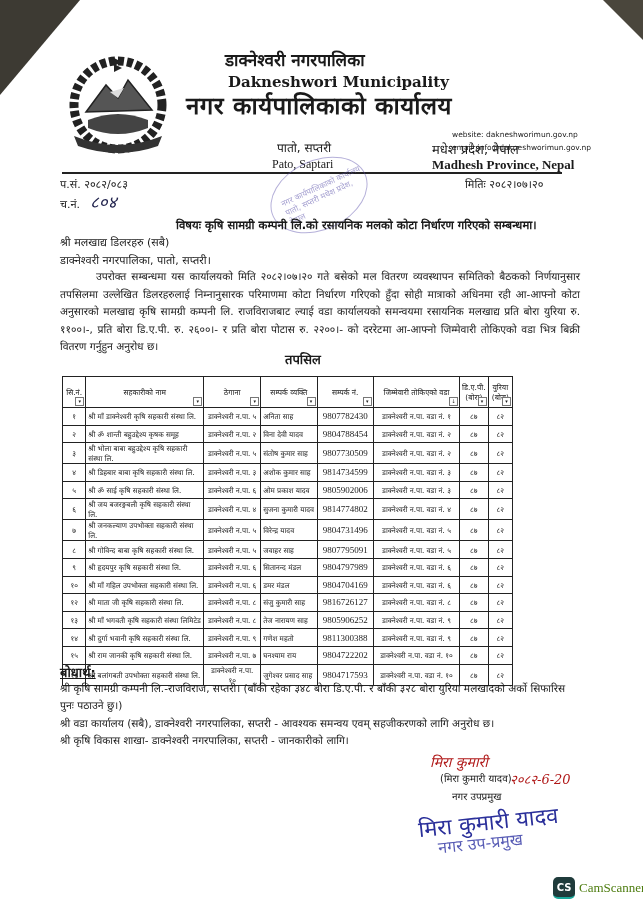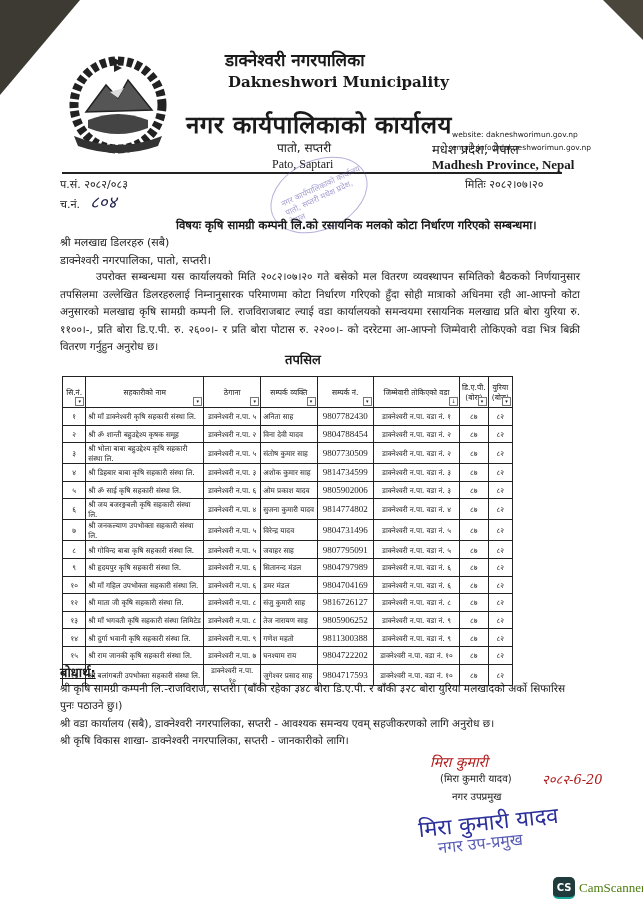--- a/index.html
+++ b/index.html
@@ -4,21 +4,21 @@
 <style>
   html, body { margin:0; padding:0; }
   body { width:643px; height:910px; position:relative; overflow:hidden; background:#ffffff; font-family:"DejaVu Serif", serif; color:#1a1a1a; }
   .corner-tl { position:absolute; left:0; top:0; width:80px; height:95px; background:#3d3a33; clip-path: polygon(0 0, 100% 0, 0 100%); }
   .corner-tr { position:absolute; right:0; top:0; width:40px; height:40px; background:#4a463c; clip-path: polygon(0 0, 100% 0, 100% 100%); }
   .page { position:absolute; left:0; top:0; width:643px; height:910px; }
 
   .emblem { position:absolute; left:66px; top:50px; width:104px; height:110px; }
   .hdr-np1 { position:absolute; left:225px; top:48px; font-size:17px; font-weight:bold; font-family:"DejaVu Sans", sans-serif; }
   .hdr-en1 { position:absolute; left:228px; top:73px; font-size:15px; font-weight:bold; }
-  .hdr-np2 { position:absolute; left:186px; top:88px; font-size:24px; font-weight:bold; font-family:"DejaVu Sans", sans-serif; letter-spacing:0.5px;margin-top:19px; }
+  .hdr-np2 { position:absolute; left:186px; top:88px; font-size:24px; font-weight:bold; font-family:"DejaVu Sans", sans-serif; letter-spacing:0.5px; }
   .hdr-en2 { position:absolute; left:186px; top:118px; font-size:20px; font-weight:bold; font-family:"Liberation Serif", serif; }
   .hdr-web { position:absolute; left:452px; top:130px; font-size:7.5px; font-family:"DejaVu Sans", sans-serif; }
   .hdr-email { position:absolute; left:452px; top:143px; font-size:7.5px; font-family:"DejaVu Sans", sans-serif; }
   .hdr-place-np { position:absolute; left:277px; top:139px; font-size:12px; font-family:"DejaVu Sans", sans-serif; }
   .hdr-place-en { position:absolute; left:272px; top:157px; font-size:12px; font-family:"Liberation Serif", serif; }
   .hdr-prov-np { position:absolute; left:432px; top:140px; font-size:13px; font-family:"DejaVu Sans", sans-serif; }
   .hdr-prov-en { position:absolute; left:432px; top:157px; font-size:13px; font-weight:bold; font-family:"Liberation Serif", serif; }
   .hdr-rule { position:absolute; left:62px; top:172px; width:500px; height:2px; background:#222; }
 
   .ref-no { position:absolute; left:60px; top:176px; font-size:11px; font-family:"DejaVu Sans", sans-serif; }
@@ -40,21 +40,21 @@
   table.sched th, table.sched td { border:1px solid #222; padding:0 2px; height:16.6px; }
   table.sched th { height:30px; font-weight:normal; font-size:7.5px; position:relative; }
   table.sched td.c { text-align:center; }
   table.sched td.num { text-align:center; font-family:"Liberation Serif", serif; font-size:9px; }
   .filter { position:absolute; right:1px; bottom:1px; width:7px; height:7px; border:1px solid #777; font-size:5px; line-height:7px; text-align:center; background:#fff; }
 
   .notes-title { position:absolute; left:60px; top:663px; font-size:13px; font-weight:bold; text-decoration:underline; font-family:"DejaVu Sans", sans-serif; }
   .note { position:absolute; left:60px; font-size:10.5px; font-family:"DejaVu Sans", sans-serif; width:520px; line-height:17px; }
 
   .sig-scrawl { position:absolute; left:430px; top:752px; font-size:14px; color:#b01818; font-style:italic; font-family:"DejaVu Serif", serif; }
-  .sig-date { position:absolute; left:510px; top:770px; font-size:13px; color:#b01818; font-style:italic; font-family:"DejaVu Serif", serif;padding-left:32px; }
+  .sig-date { position:absolute; left:510px; top:770px; font-size:13px; color:#b01818; font-style:italic; font-family:"DejaVu Serif", serif; }
   .sig-name { position:absolute; left:440px; top:771px; font-size:10px; font-family:"DejaVu Sans", sans-serif; }
   .sig-role { position:absolute; left:452px; top:789px; font-size:10px; font-family:"DejaVu Sans", sans-serif; }
   .sig-stamp1 { position:absolute; left:418px; top:806px; font-size:22px; color:#2a2f9a; font-family:"DejaVu Sans", sans-serif; transform:rotate(-6deg); }
   .sig-stamp2 { position:absolute; left:438px; top:832px; font-size:16px; color:#3a3fa8; font-family:"DejaVu Sans", sans-serif; transform:rotate(-6deg); opacity:0.85; }
 
   .cs-wm { position:absolute; left:553px; top:877px; display:flex; align-items:center; gap:4px; }
   .cs-logo { width:22px; height:22px; border-radius:5px; background:#1f3b3b; color:#fff; font-family:"DejaVu Sans", sans-serif; font-weight:bold; font-size:10px; display:flex; align-items:center; justify-content:center; border-bottom:2px solid #1aa99b; box-sizing:border-box; }
   .cs-text { font-family:"Liberation Serif", serif; font-size:13px; color:#4d7c0f; }
 </style>
 </head>

